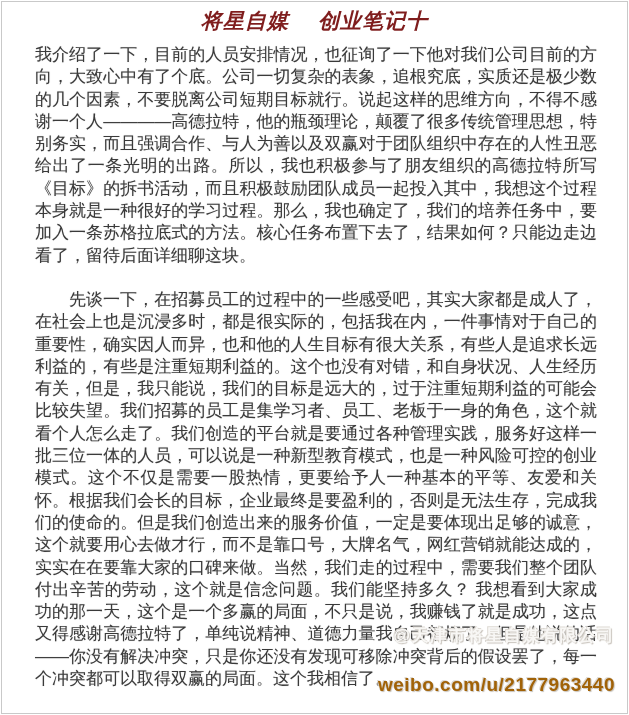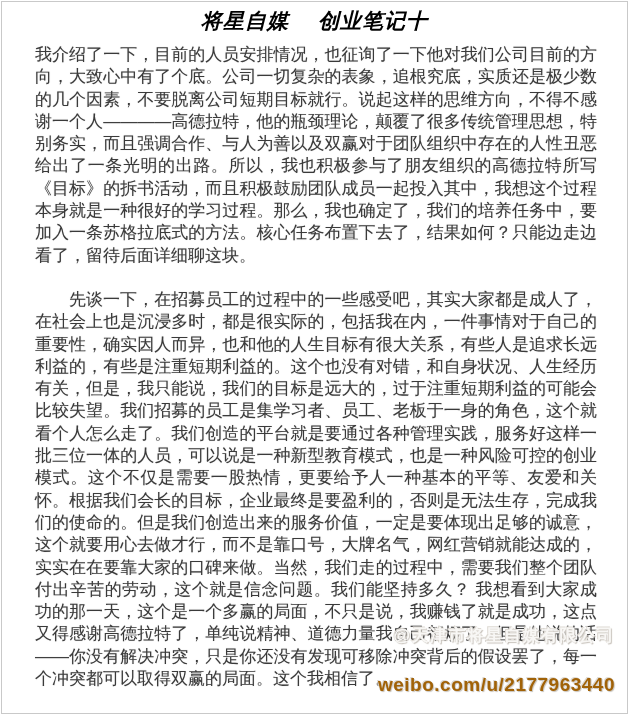--- a/index.html
+++ b/index.html
@@ -18,21 +18,21 @@
     background: #ffffff;
     overflow: hidden;
   }
   .doc-title {
     margin-top: 5px;
     text-align: center;
     font-size: 21px;
     font-weight: bold;
     font-style: italic;
     letter-spacing: 1px;
-    color: #000000;
+    color: #7f1d1d;
     white-space: pre;
   }
   .content {
     padding: 9px 30px 0 33px;
     color: #3a3a3a;
     font-size: 17px;
     line-height: 22.3px;
     text-align: justify;
     text-shadow: 0 0 1px rgba(90,90,90,0.35);
   }

